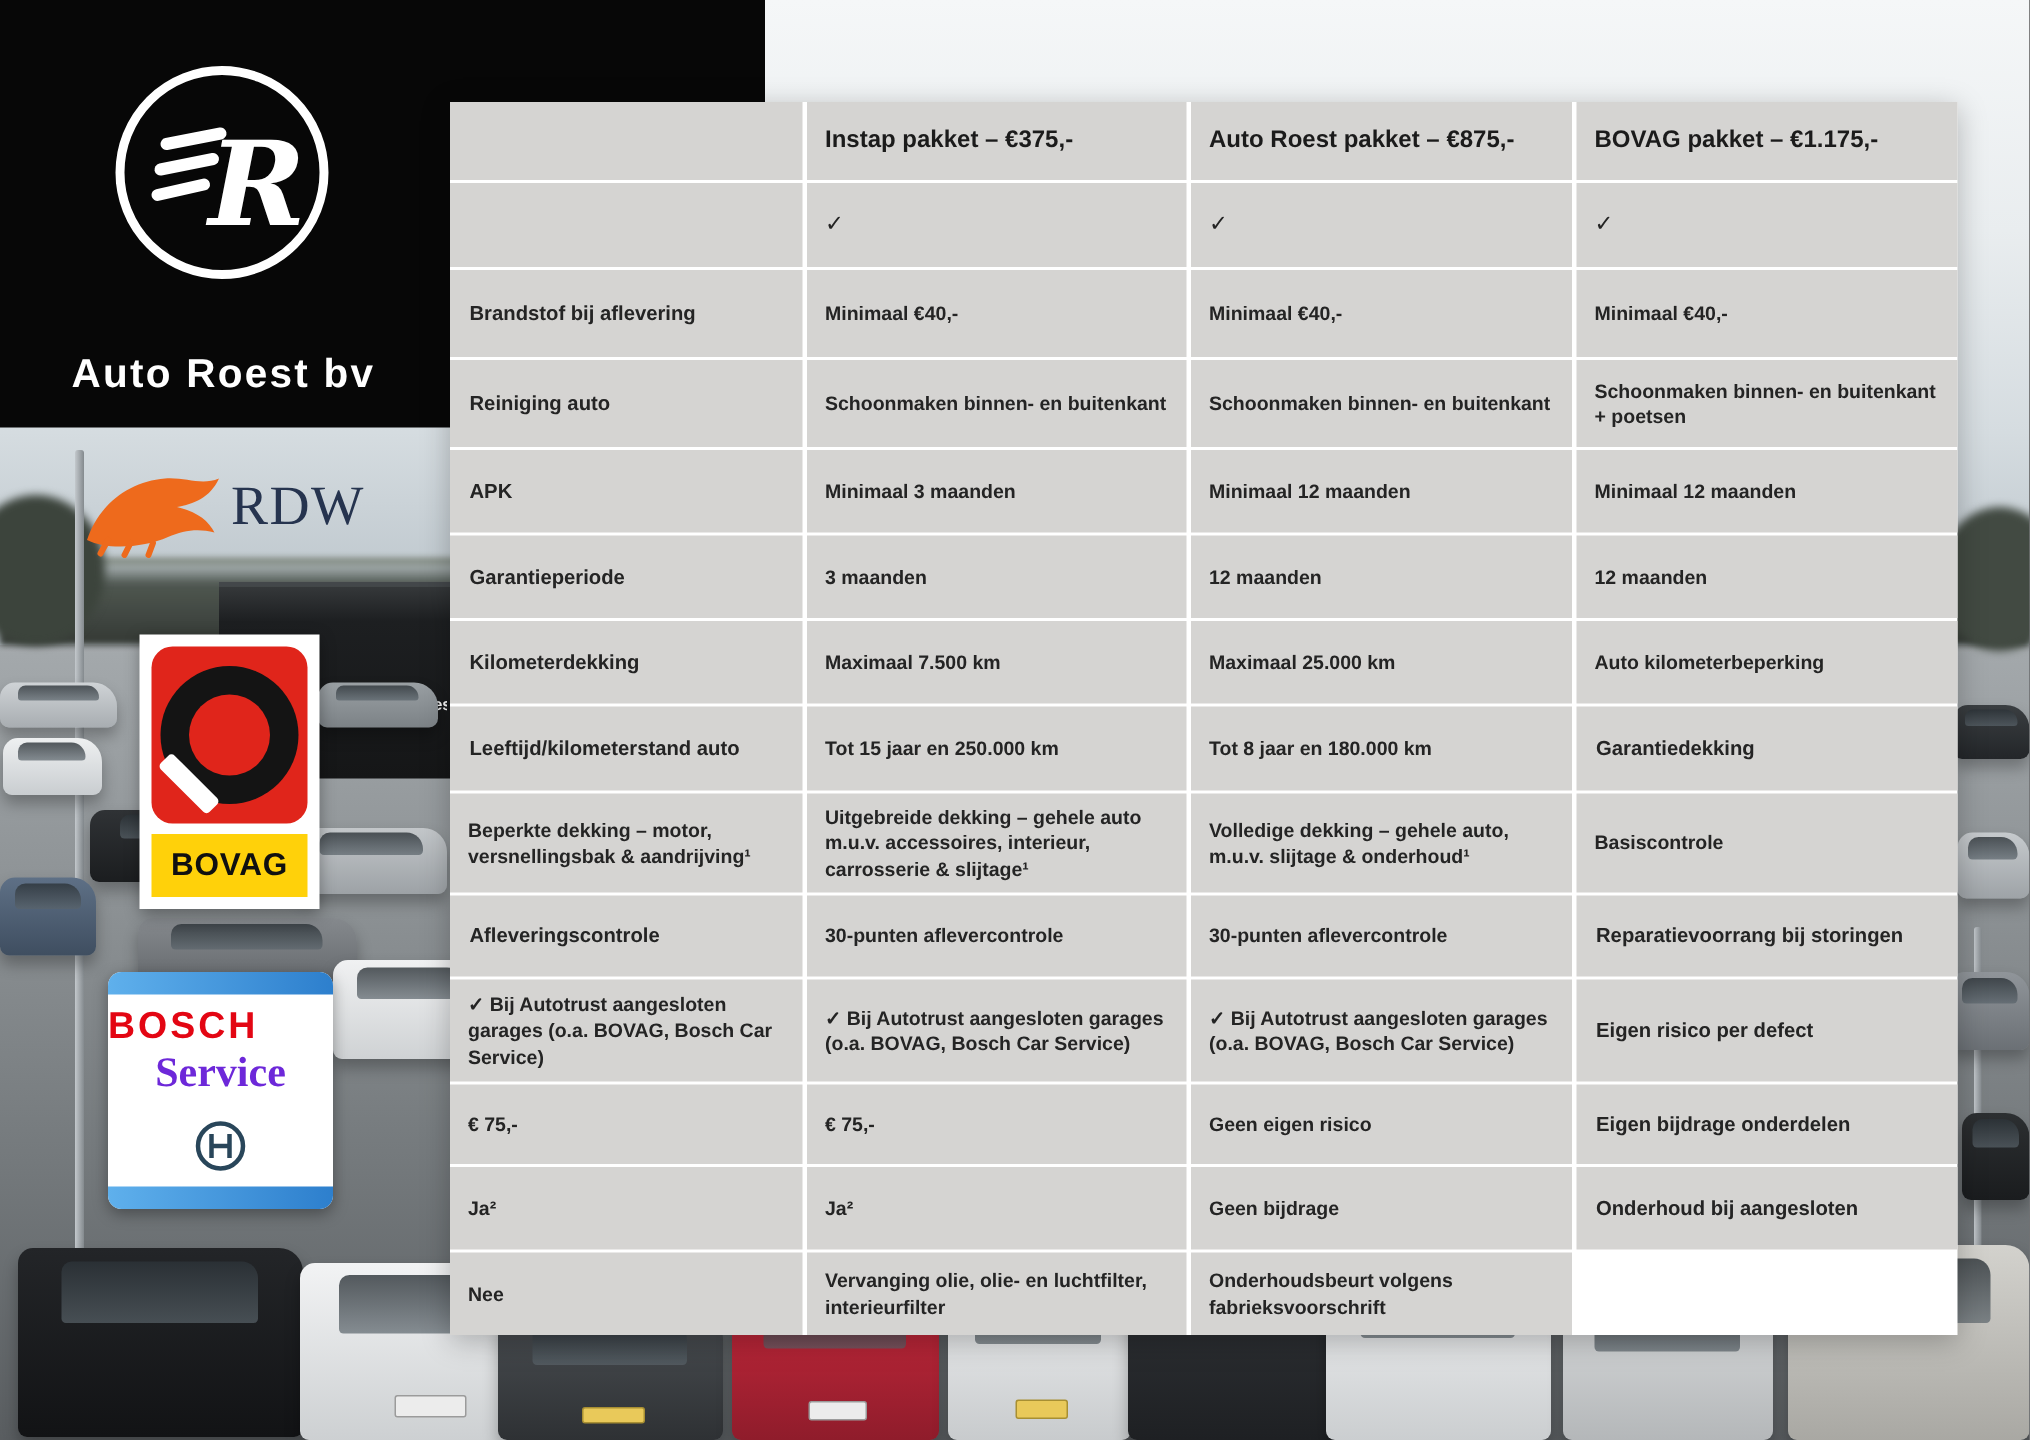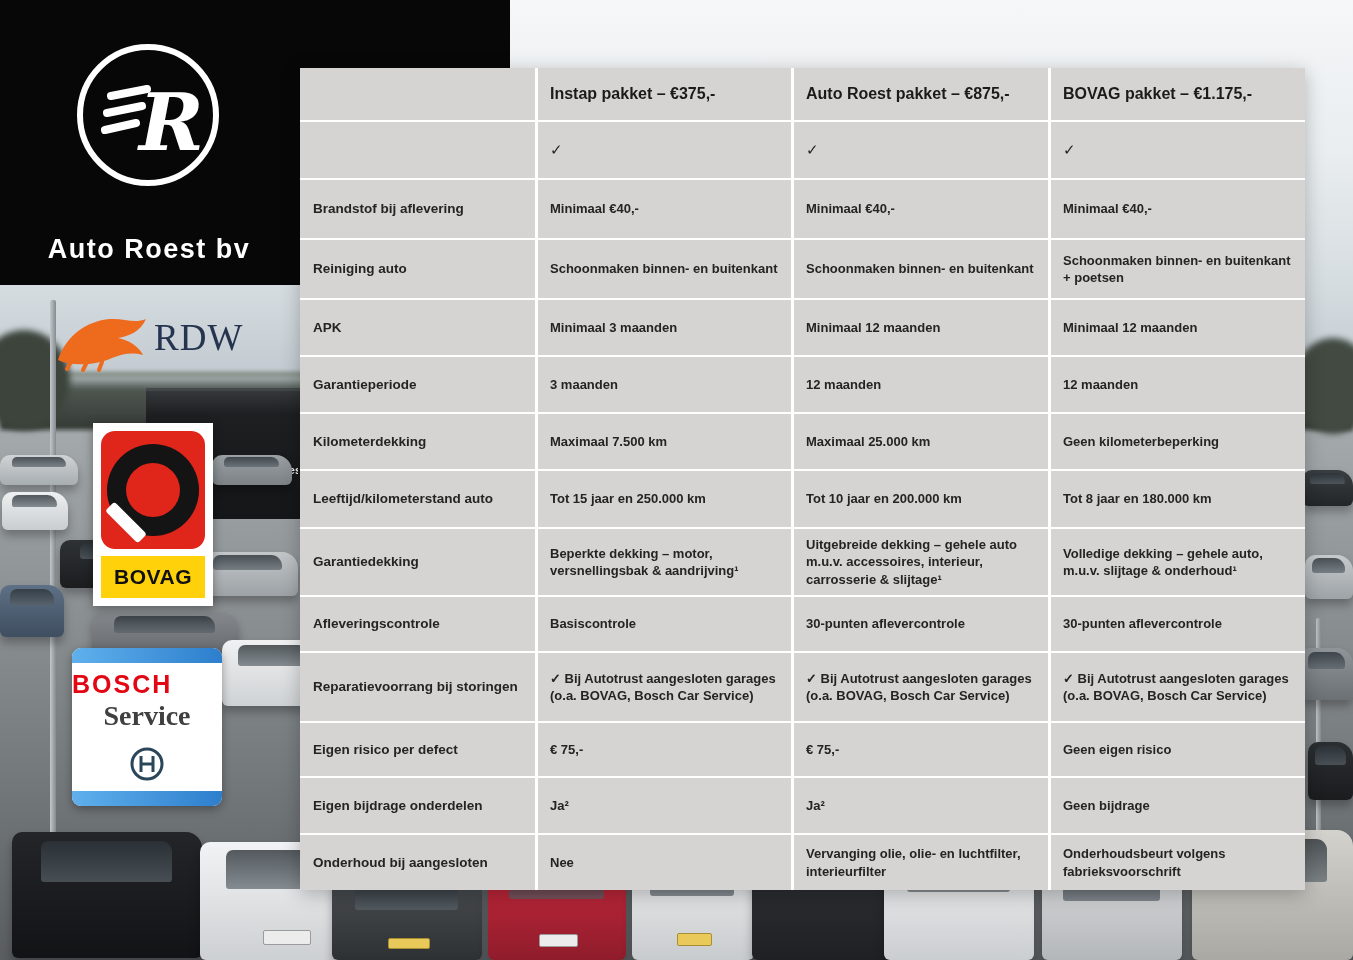--- a/index.html
+++ b/index.html
@@ -52,21 +52,21 @@
     display:flex;align-items:center;justify-content:center;}
   #bovag-strip span{color:#101010;font-weight:800;font-size:21px;letter-spacing:.5px;}
 
   
   #bosch{left:72px;top:648px;width:150px;height:158px;background:#fff;border-radius:9px;
     box-shadow:0 3px 10px rgba(0,0,0,.35);overflow:hidden;}
   .bosch-bar{position:absolute;left:0;right:0;height:15px;
     background:linear-gradient(90deg,#5fb0ec,#2d7fcd);}
   #bosch-name{position:absolute;left:0;right:0;top:22px;text-align:left;color:#e30613;
     font-weight:800;font-size:25px;letter-spacing:2px;}
-  #bosch-service{position:absolute;left:0;right:0;top:52px;text-align:center;color:#404040;
+  #bosch-service{position:absolute;left:0;right:0;top:52px;text-align:center;color:#6d28d9;
     font-family:"Liberation Serif",serif;font-weight:bold;font-size:28px;}
   #bosch-emblem{position:absolute;left:50%;top:96px;margin-left:-20px;}
 
   
   #pkg-table{left:300px;top:68px;width:1005px;height:822px;background:#fff;
     display:grid;grid-template-columns:235px 253px 254px 254px;
     grid-template-rows:52px 56px 58px 58px 55px 55px 55px 56px 66px 54px 68px 53px 55px 55px;
     column-gap:3px;row-gap:2px;box-shadow:0 4px 18px rgba(0,0,0,.25);}
   .cell{background:#d5d4d2;display:flex;align-items:center;
     padding:5px 10px 5px 12px;color:#242424;font-weight:bold;font-size:13px;line-height:1.32;overflow:hidden;}
@@ -189,34 +189,33 @@
     <div class="cell">Minimaal 12 maanden</div>
 
     <div class="cell label">Garantieperiode</div>
     <div class="cell">3 maanden</div>
     <div class="cell">12 maanden</div>
     <div class="cell">12 maanden</div>
 
     <div class="cell label">Kilometerdekking</div>
     <div class="cell">Maximaal 7.500 km</div>
     <div class="cell">Maximaal 25.000 km</div>
-    <div class="cell">Geen kilometerbeperking</div>
+    <div class="cell">Auto kilometerbeperking</div>
 
     <div class="cell label">Leeftijd/kilometerstand auto</div>
     <div class="cell">Tot 15 jaar en 250.000 km</div>
-    <div class="cell">Tot 10 jaar en 200.000 km</div>
     <div class="cell">Tot 8 jaar en 180.000 km</div>
 
     <div class="cell label">Garantiedekking</div>
     <div class="cell">Beperkte dekking – motor, versnellingsbak &amp; aandrijving¹</div>
     <div class="cell">Uitgebreide dekking – gehele auto m.u.v. accessoires, interieur, carrosserie &amp; slijtage¹</div>
     <div class="cell">Volledige dekking – gehele auto, m.u.v. slijtage &amp; onderhoud¹</div>
 
+    <div class="cell">Basiscontrole</div>
     <div class="cell label">Afleveringscontrole</div>
-    <div class="cell">Basiscontrole</div>
     <div class="cell">30-punten aflevercontrole</div>
     <div class="cell">30-punten aflevercontrole</div>
 
     <div class="cell label">Reparatievoorrang bij storingen</div>
     <div class="cell">✓ Bij Autotrust aangesloten garages (o.a. BOVAG, Bosch Car Service)</div>
     <div class="cell">✓ Bij Autotrust aangesloten garages (o.a. BOVAG, Bosch Car Service)</div>
     <div class="cell">✓ Bij Autotrust aangesloten garages (o.a. BOVAG, Bosch Car Service)</div>
 
     <div class="cell label">Eigen risico per defect</div>
     <div class="cell">€ 75,-</div>

